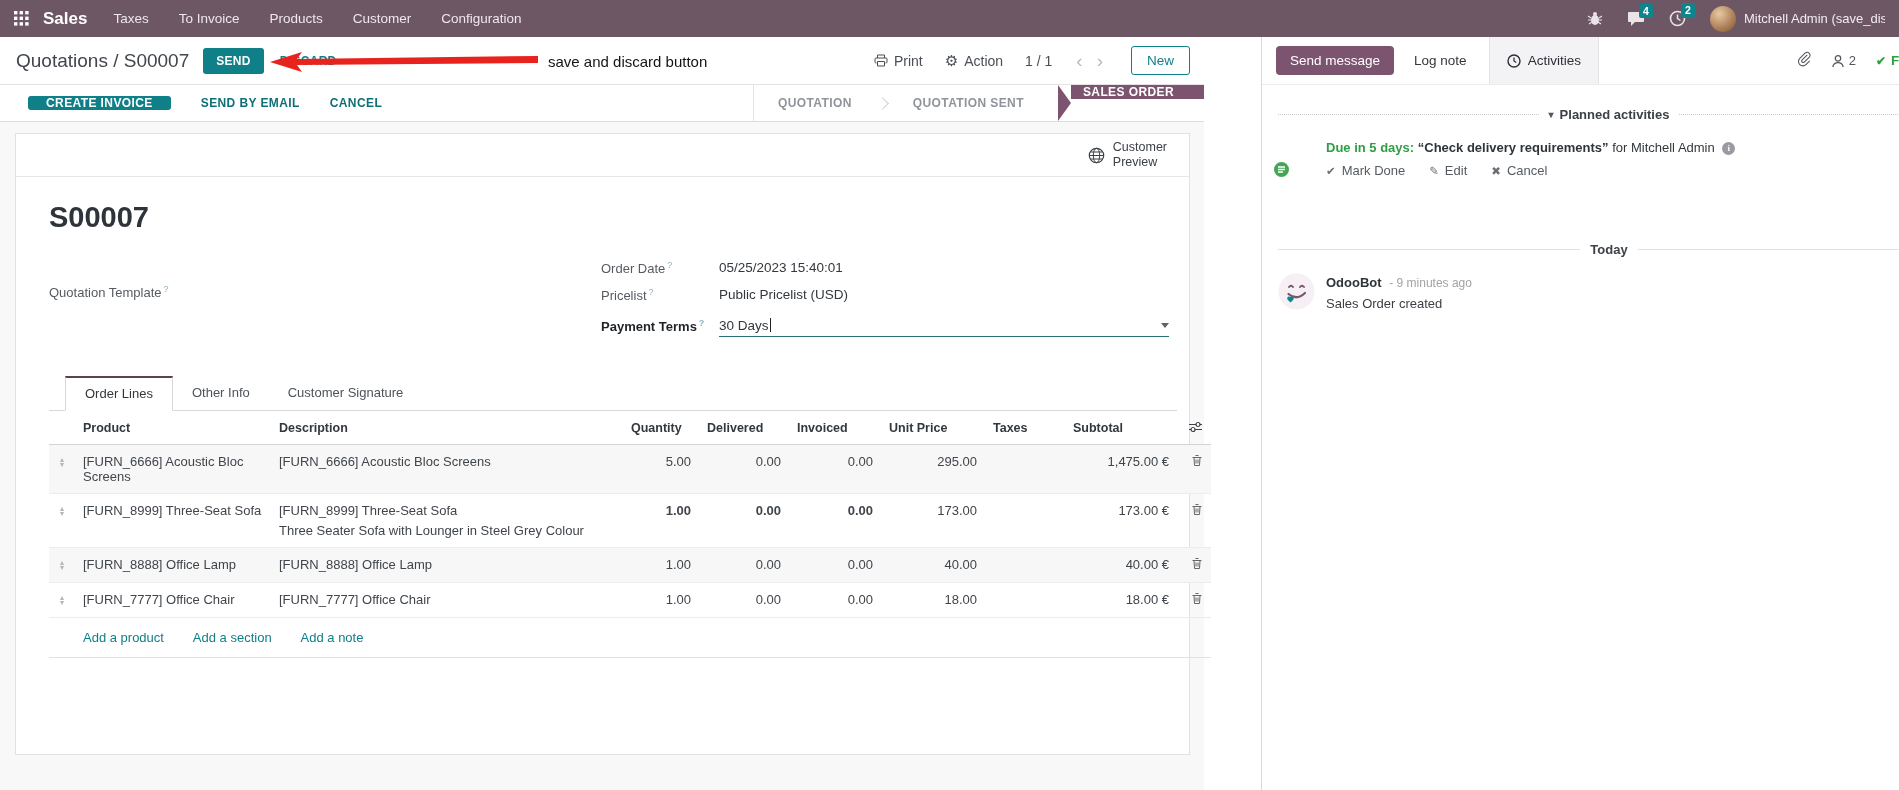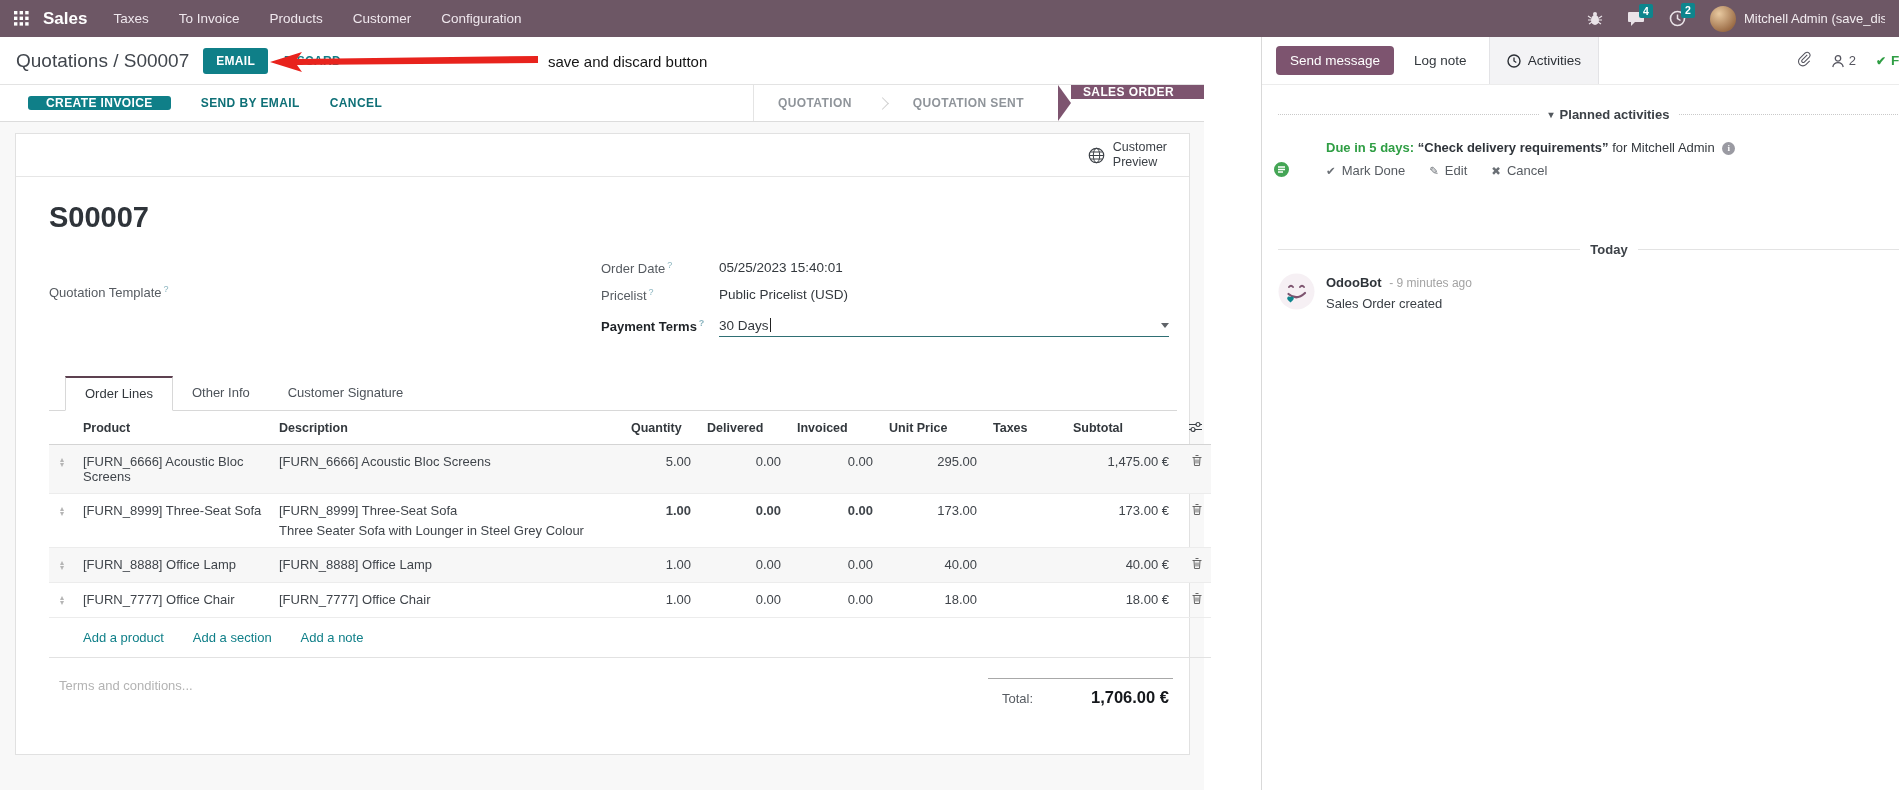--- a/index.html
+++ b/index.html
@@ -223,23 +223,41 @@
     </span>
     <span class="nav-user">
       <span class="avatar"></span>
       <span>Mitchell Admin (save_discar</span>
     </span>
   </div>
 </header>
 
 <div class="control-bar">
   <span class="breadcrumb">Quotations / S00007</span>
-  <button class="btn-save">EMAIL</button>
+  <button class="btn-save">SEND</button>
   <button class="btn-discard">DISCARD</button>
 
+  <div class="cp-right">
+    <span class="cp-item">
+      <svg width="14" height="13" viewBox="0 0 14 13">
+        <path d="M3.5 4V1h7v3M2.5 9H2a1 1 0 0 1-1-1V5a1 1 0 0 1 1-1h10a1 1 0 0 1 1 1v3a1 1 0 0 1-1 1h-.5M3.5 7.5h7V12h-7z" stroke="#4a4f55" fill="none"></path>
+      </svg>
+      <span>Print</span>
+    </span>
+    <span class="cp-item">
+      <span class="gear-glyph">⚙</span>
+      <span>Action</span>
+    </span>
+    <span class="pager">1 / 1</span>
+    <span style="display:flex;gap:10px;">
+      <span class="pg-arrow">‹</span>
+      <span class="pg-arrow">›</span>
+    </span>
+    <button class="btn-new">New</button>
+  </div>
 </div>
 
 <svg class="annot-arrow" width="272" height="22" viewBox="0 0 272 22">
   <path fill="#e8231d" d="M2 11 L34 1 L29 8 L270 5 L270 12 L29 14 L34 21 Z"></path>
 </svg>
 <span class="annot-text">save and discard button</span>
 
 <div class="status-bar">
   <button class="btn-primary-sm">CREATE INVOICE</button>
   <button class="btn-flat-sm">SEND BY EMAIL</button>
@@ -434,27 +452,20 @@
             <td></td>
             <td colspan="9">
               <span class="addlink">Add a product</span>
               <span class="addlink">Add a section</span>
               <span class="addlink">Add a note</span>
             </td>
           </tr>
         </tbody>
       </table>
 
-      <div class="below-table">
-        <span class="terms">Terms and conditions...</span>
-        <div class="total-box">
-          <span class="total-label">Total:</span>
-          <span class="total-value">1,706.00 €</span>
-        </div>
-      </div>
     </div>
   </div>
 </div>
 
 <aside class="chatter">
   <div class="chatter-head">
     <button class="btn-sendmsg">Send message</button>
     <button class="btn-lognote">Log note</button>
     <span class="activities-cell">
       <svg width="14" height="14" viewBox="0 0 14 14">

